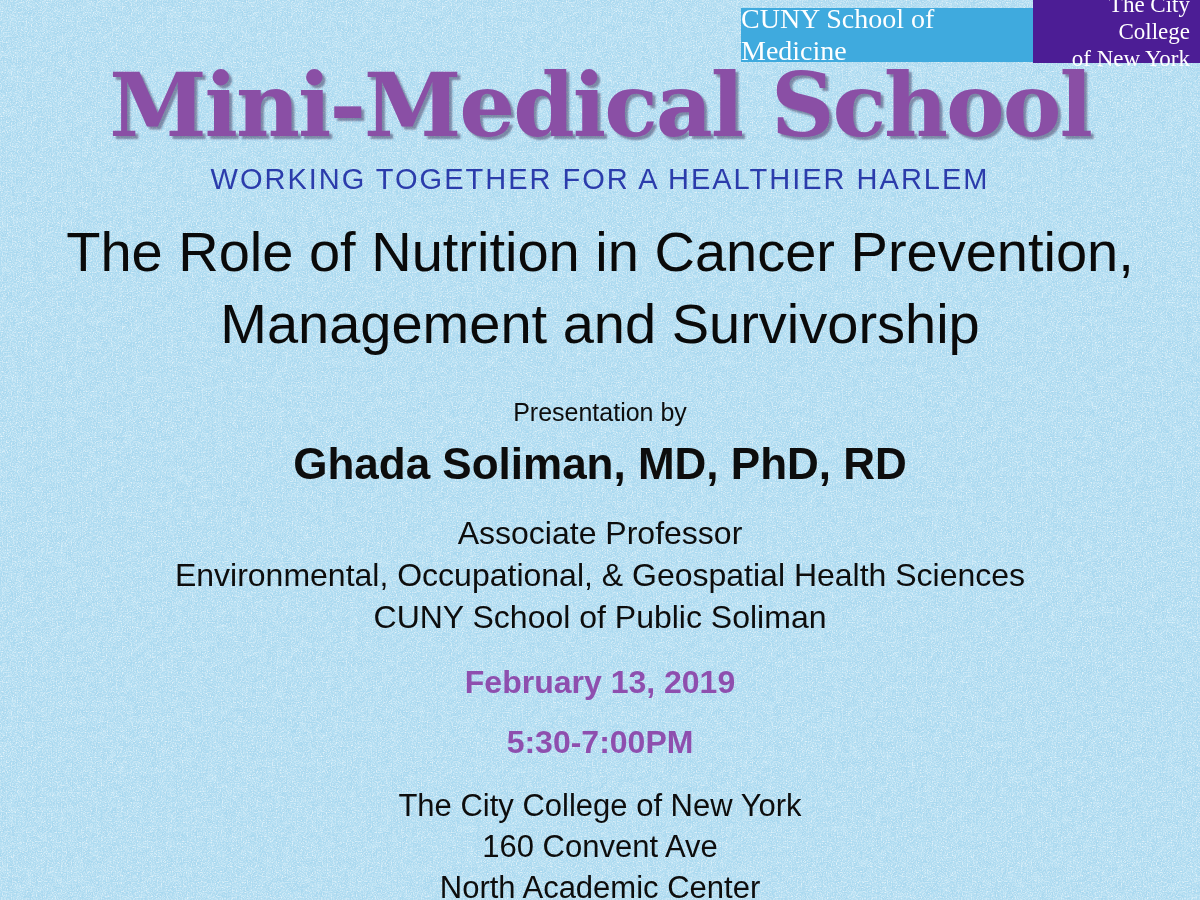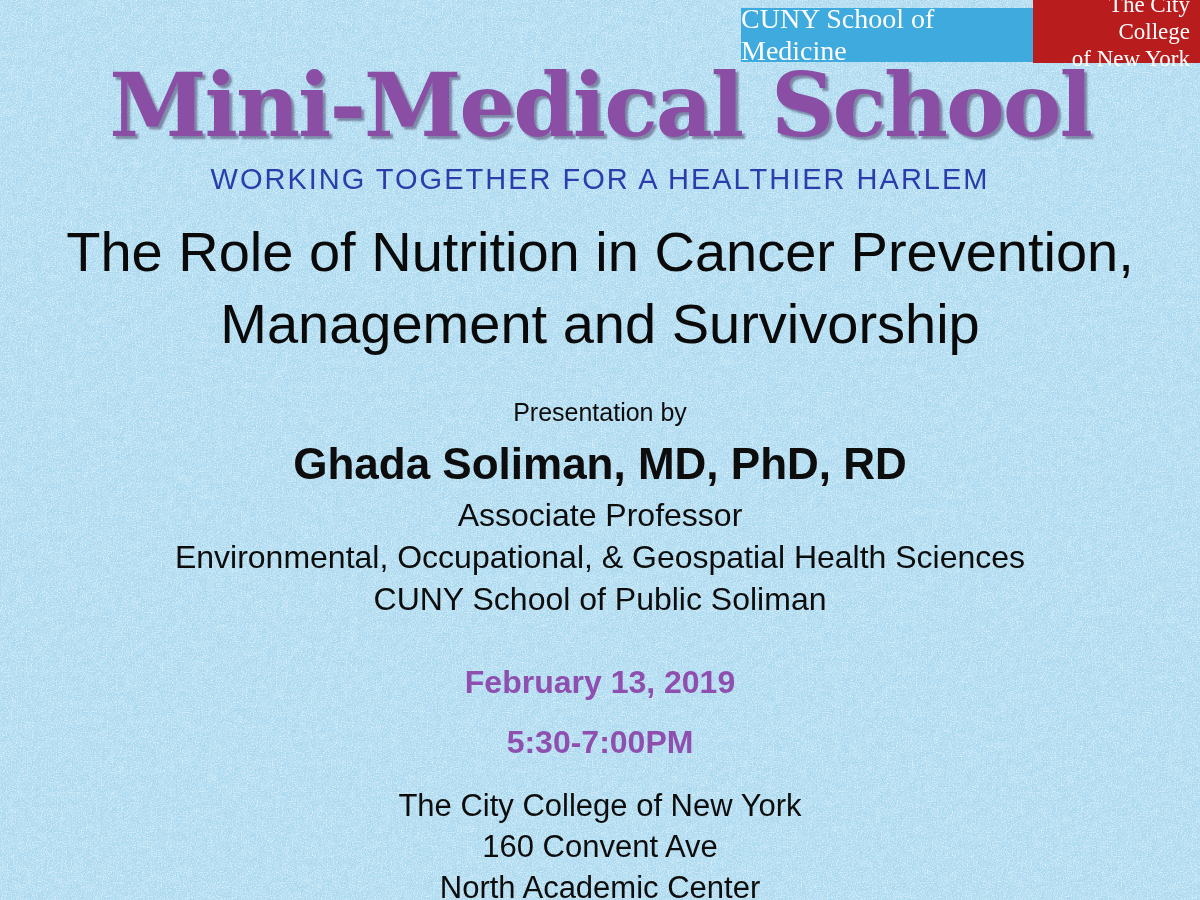--- a/index.html
+++ b/index.html
@@ -25,21 +25,21 @@
     font-family: "Liberation Serif", serif;
   }
   .badge-som {
     left: 741px; top: 8px; width: 292px; height: 54px;
     background: #3faade;
     justify-content: center;
     font-size: 28px;
   }
   .badge-ccny {
     left: 1033px; top: 0; width: 167px; height: 63px;
-    background: #b91c1c;
+    background: #4c1d95;
     justify-content: flex-end;
     text-align: right;
     font-size: 23px; line-height: 1.18;
     padding-right: 10px;
     box-sizing: border-box;
   }
 
   .centered { position: absolute; left: 0; width: 1200px; text-align: center; }
 
   .brand-title {
@@ -63,21 +63,21 @@
   .event-title {
     top: 216px;
     font-size: 56px; line-height: 72px;
     color: #0a0a0a;
     white-space: nowrap;
   }
 
   .presenter { top: 388px; color: #0d0d0d; }
   .presenter .intro { font-size: 25px; line-height: 48px; }
   .presenter .name  { font-size: 44px; line-height: 56px; font-weight: 700; }
-  .presenter .role  { font-size: 32px; line-height: 42px; margin-top: 2px; }
+  .presenter .role  { font-size: 32px; line-height: 42px; margin-top: 20px; }
   .presenter .dept  { font-size: 32px; line-height: 42px; }
   .presenter .school{ font-size: 32px; line-height: 42px; }
 
   .when {
     top: 652px;
     font-weight: 700;
     font-size: 32px; line-height: 60px;
     color: #8e4fae;
   }
   .where {

